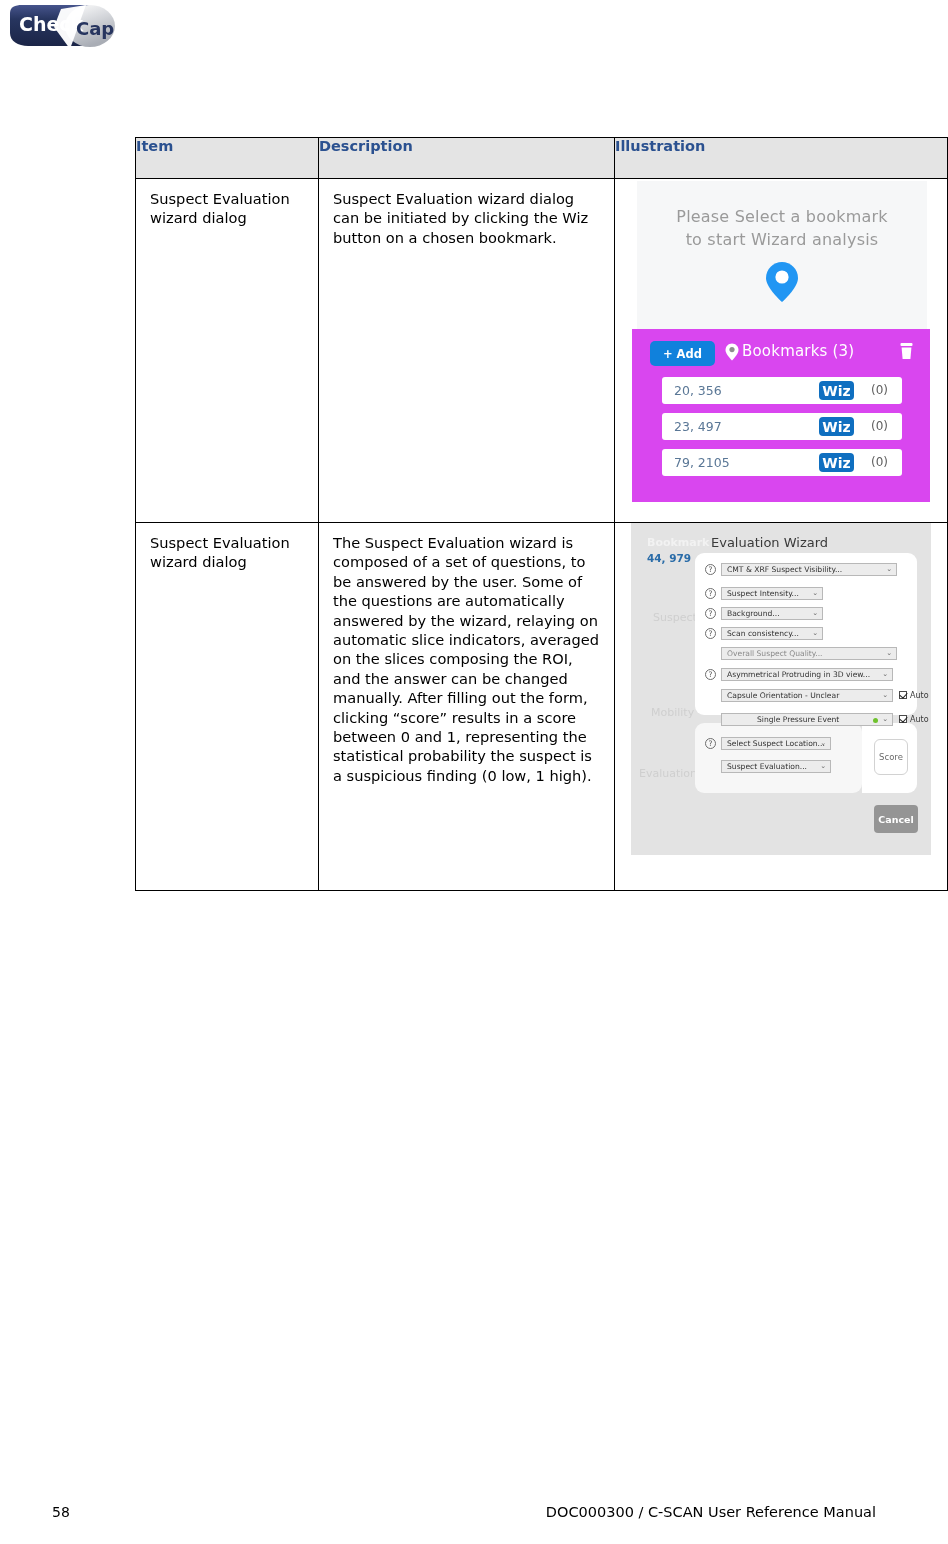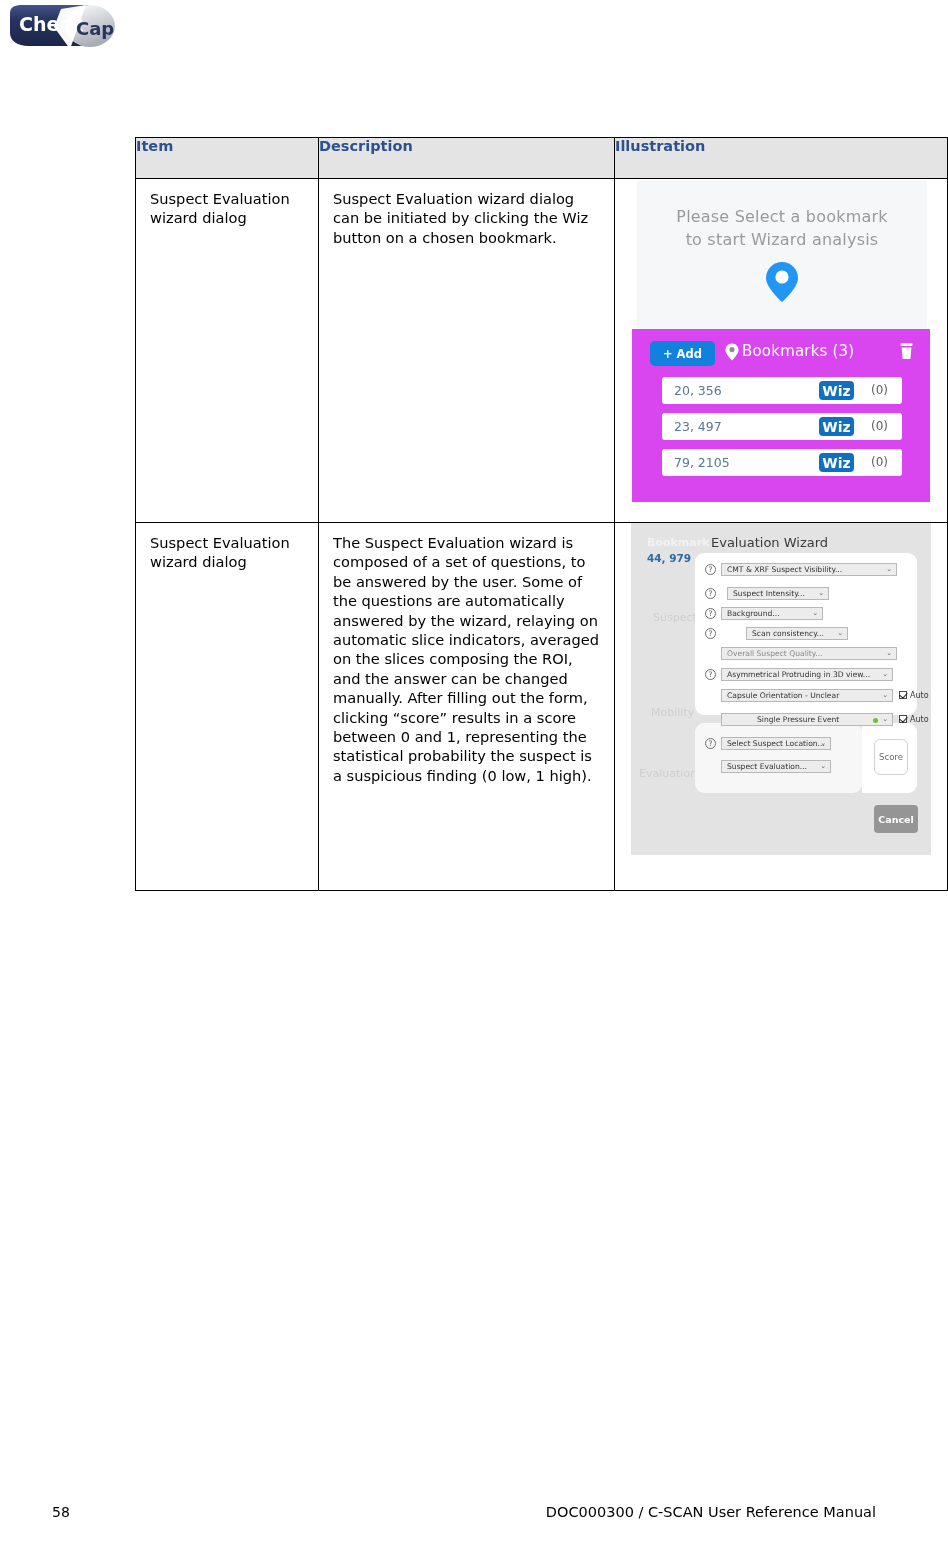--- a/index.html
+++ b/index.html
@@ -393,31 +393,31 @@
           <div class="wz-card"></div>
           <div class="wz-card2"></div>
           <div class="wz-card3"></div>
 
           <div class="qmark" style="left:74px; top:41px;">?</div>
           <div class="wz-select" style="left:90px; top:40px; width:176px;">
             <span>CMT &amp; XRF Suspect Visibility...</span><span class="caret">⌄</span>
           </div>
 
           <div class="qmark" style="left:74px; top:65px;">?</div>
-          <div class="wz-select" style="left:96px; top:64px; width:102px;">
+          <div class="wz-select" style="left:90px; top:64px; width:102px;">
             <span>Suspect Intensity...</span><span class="caret">⌄</span>
           </div>
 
           <div class="qmark" style="left:74px; top:85px;">?</div>
           <div class="wz-select" style="left:90px; top:84px; width:102px;">
             <span>Background...</span><span class="caret">⌄</span>
           </div>
 
           <div class="qmark" style="left:74px; top:105px;">?</div>
-          <div class="wz-select" style="left:90px; top:104px; width:102px;margin-left:25px;">
+          <div class="wz-select" style="left:90px; top:104px; width:102px;">
             <span>Scan consistency...</span><span class="caret">⌄</span>
           </div>
 
           <div class="wz-select muted" style="left:90px; top:124px; width:176px;">
             <span>Overall Suspect Quality...</span><span class="caret">⌄</span>
           </div>
 
           <div class="qmark" style="left:74px; top:146px;">?</div>
           <div class="wz-select" style="left:90px; top:145px; width:172px;">
             <span>Asymmetrical Protruding in 3D view...</span><span class="caret">⌄</span>

